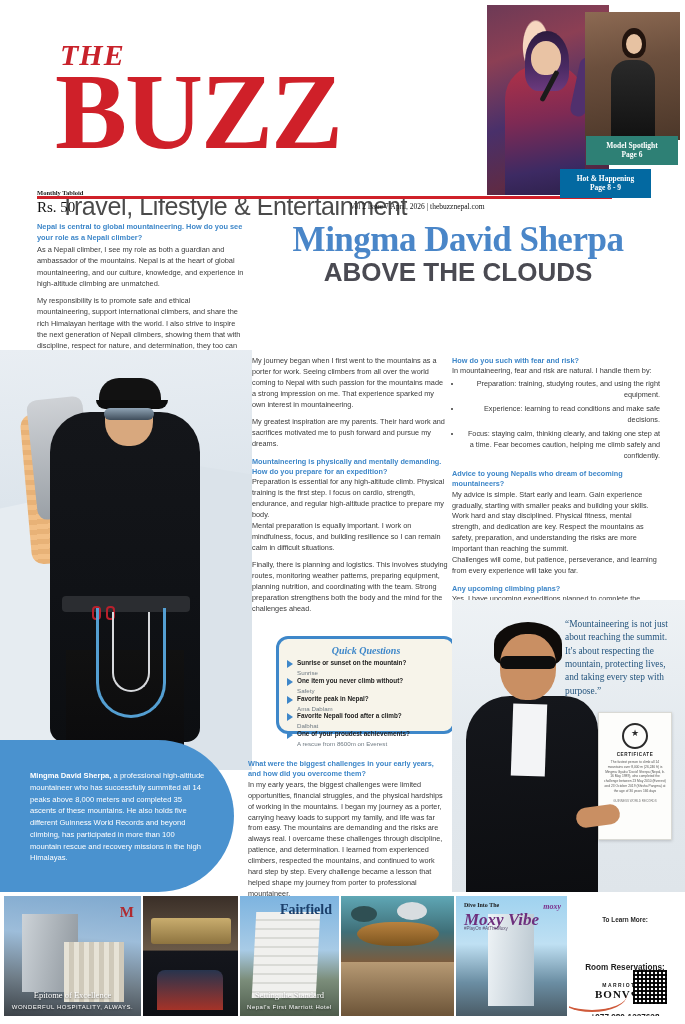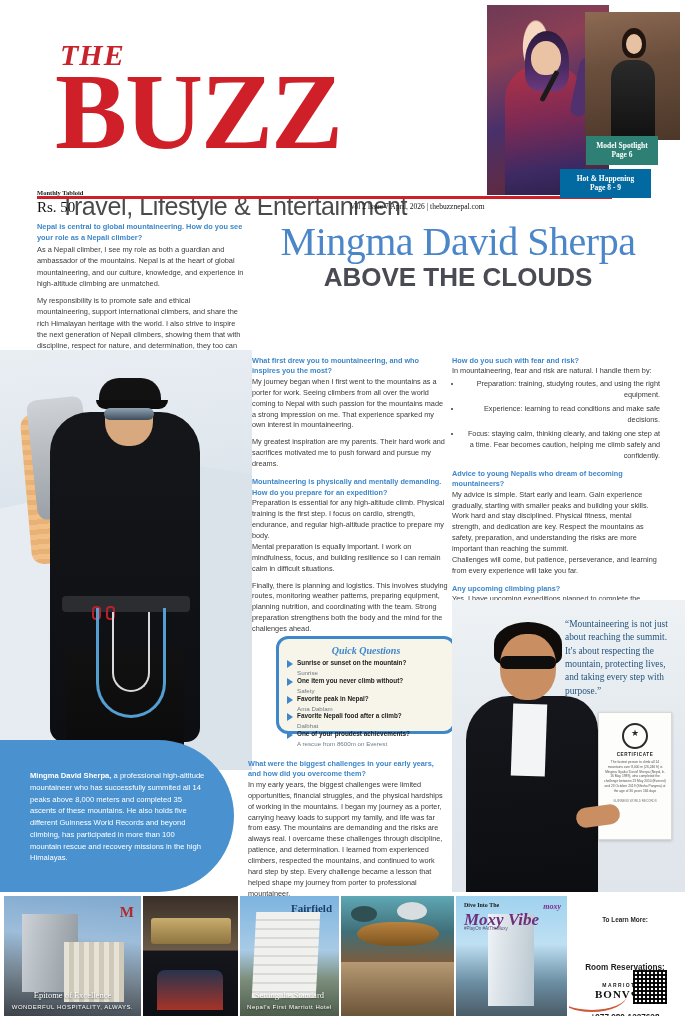--- a/index.html
+++ b/index.html
@@ -108,28 +108,28 @@
   .badge {
     position:absolute;
     text-align:center;
     font-family:"Liberation Serif", serif;
     font-weight:bold;
     color:#ffffff;
     line-height:1.25;
     font-size:7.5px;
     padding:5px 4px;
   }
-  .badge-spotlight { left:586px; top:136px; width:72px; background:#2e8075; }
+  .badge-spotlight { left:586px; top:136px; width:92px; background:#2e8075; }
   .badge-hot { left:560px; top:169px; width:91px; background:#0369a1; }
 
   
   .headline-wrap { position:absolute; left:248px; top:222px; width:420px; text-align:center; }
   .h-name {
-    font-family:"Liberation Serif", serif; font-weight:normal;
-    font-size:40px; color:#4a86c8; letter-spacing:-0.5px; line-height:1.02;
+    font-family:"Liberation Serif", serif; font-weight:bold;
+    font-size:35px; color:#4a86c8; letter-spacing:-0.5px; line-height:1.02;
   }
   .h-sub {
     font-family:"Liberation Sans", sans-serif; font-weight:bold;
     font-size:26px; color:#4a4a52; letter-spacing:0px; line-height:1.05;
     margin-top:1px;
   }
   .h-deck {
     margin-top:13px; font-size:9.6px; color:#2b2b2b; line-height:1.85;
     padding:0 18px;
   }
@@ -315,21 +315,21 @@
   .ad-marriott .logo{position:absolute;right:9px;top:8px;font-size:15px;color:#b02a2f;font-family:"Liberation Serif",serif;font-weight:bold;letter-spacing:-2px;}
   .ad-caption{position:absolute;left:0;right:0;bottom:16px;text-align:center;color:#fff;font-family:"Liberation Serif",serif;font-size:8.5px;text-shadow:0 1px 2px rgba(0,0,0,.6);}
   .ad-subcap{position:absolute;left:0;right:0;bottom:6px;text-align:center;color:#fff;font-size:6px;letter-spacing:.5px;text-shadow:0 1px 2px rgba(0,0,0,.6);}
 
   .ad-buffet { flex:0 0 95px; background:linear-gradient(180deg,#3a2f28 0%,#6b5a48 45%,#14161c 46%,#0d0f14 100%); }
   .ad-buffet .counter{position:absolute;left:8px;top:22px;width:80px;height:26px;background:linear-gradient(180deg,#c9ad6e,#8e7440);border-radius:3px;}
   .ad-buffet .diner{position:absolute;left:14px;top:74px;width:66px;height:40px;background:linear-gradient(180deg,#2b3a57,#c0392b);border-radius:8px 8px 0 0;opacity:.85;}
 
   .ad-fairfield { flex:0 0 99px; background:linear-gradient(180deg,#7db4e0 0%,#a8cbe6 45%,#7b8d7a 70%,#4e5c4c 100%); }
   .ad-fairfield .bldg{position:absolute;left:14px;top:16px;width:64px;height:86px;background:repeating-linear-gradient(180deg,#f0f0ee 0 7px,#d9dad6 7px 9px);transform:skewX(-3deg);}
-  .ad-fairfield .ff-logo{position:absolute;right:7px;top:6px;font-family:"Liberation Serif",serif;font-size:11px;color:#1b3f6b;font-weight:bold;}
+  .ad-fairfield .ff-logo{position:absolute;right:7px;top:6px;font-family:"Liberation Serif",serif;font-size:14px;color:#1b3f6b;font-weight:bold;}
 
   .ad-food { flex:0 0 113px; background:linear-gradient(180deg,#5fa7b5 0%,#3f6f78 30%,#7b5c3e 55%,#c9b28d 100%); }
   .ad-food .boat{position:absolute;left:16px;top:26px;width:82px;height:24px;background:linear-gradient(180deg,#b9823f,#7d551f);border-radius:40px/14px;}
   .ad-food .bowl{position:absolute;left:10px;top:10px;width:26px;height:16px;background:#2f4f53;border-radius:50%;}
   .ad-food .bowl2{position:absolute;left:56px;top:6px;width:30px;height:18px;background:#d8dde0;border-radius:50%;}
   .ad-food .rest{position:absolute;left:0;bottom:0;width:100%;height:54px;background:linear-gradient(180deg,#b79a74,#6c5438);}
 
   .ad-moxy { flex:0 0 111px; background:linear-gradient(180deg,#9fd2ef 0%,#bfe0f3 40%,#6b8ea3 72%,#4a5b66 100%); }
   .ad-moxy .mtitle{position:absolute;left:8px;top:6px;font-family:"Liberation Serif",serif;font-size:6px;color:#1a1a1a;font-weight:bold;}
   .ad-moxy .mvibe{position:absolute;left:8px;top:14px;font-family:"Liberation Serif",serif;font-style:italic;font-size:17px;color:#6d2f7d;font-weight:bold;}
@@ -413,21 +413,20 @@
     <div class="brim"></div>
     <div class="glasses"></div>
     <div class="harness"></div>
     <div class="carab" style="left:92px"></div>
     <div class="carab" style="left:106px"></div>
     <div class="rope"></div>
     <div class="rope2"></div>
   </div>
 
   <div class="col-mid">
-    <div class="qa2-q">What first drew you to mountaineering, and who inspires you the most?</div>
     <div class="qa2-a">My journey began when I first went to the mountains as a porter for work. Seeing climbers from all over the world coming to Nepal with such passion for the mountains made a strong impression on me. That experience sparked my own interest in mountaineering.</div>
     <div class="qa2-a">My greatest inspiration are my parents. Their hard work and sacrifices motivated me to push forward and pursue my dreams.</div>
     <div class="qa2-q">Mountaineering is physically and mentally demanding. How do you prepare for an expedition?</div>
     <div class="qa2-a" style="margin-top:0">Preparation is essential for any high-altitude climb. Physical training is the first step. I focus on cardio, strength, endurance, and regular high-altitude practice to prepare my body.</div>
     <div class="qa2-a" style="margin-top:0">Mental preparation is equally important. I work on mindfulness, focus, and building resilience so I can remain calm in difficult situations.</div>
     <div class="qa2-a">Finally, there is planning and logistics. This involves studying routes, monitoring weather patterns, preparing equipment, planning nutrition, and coordinating with the team. Strong preparation strengthens both the body and the mind for the challenges ahead.</div>
   </div>
 
   <div class="col-right">
     <div class="qa2-q">How do you such with fear and risk?</div>

